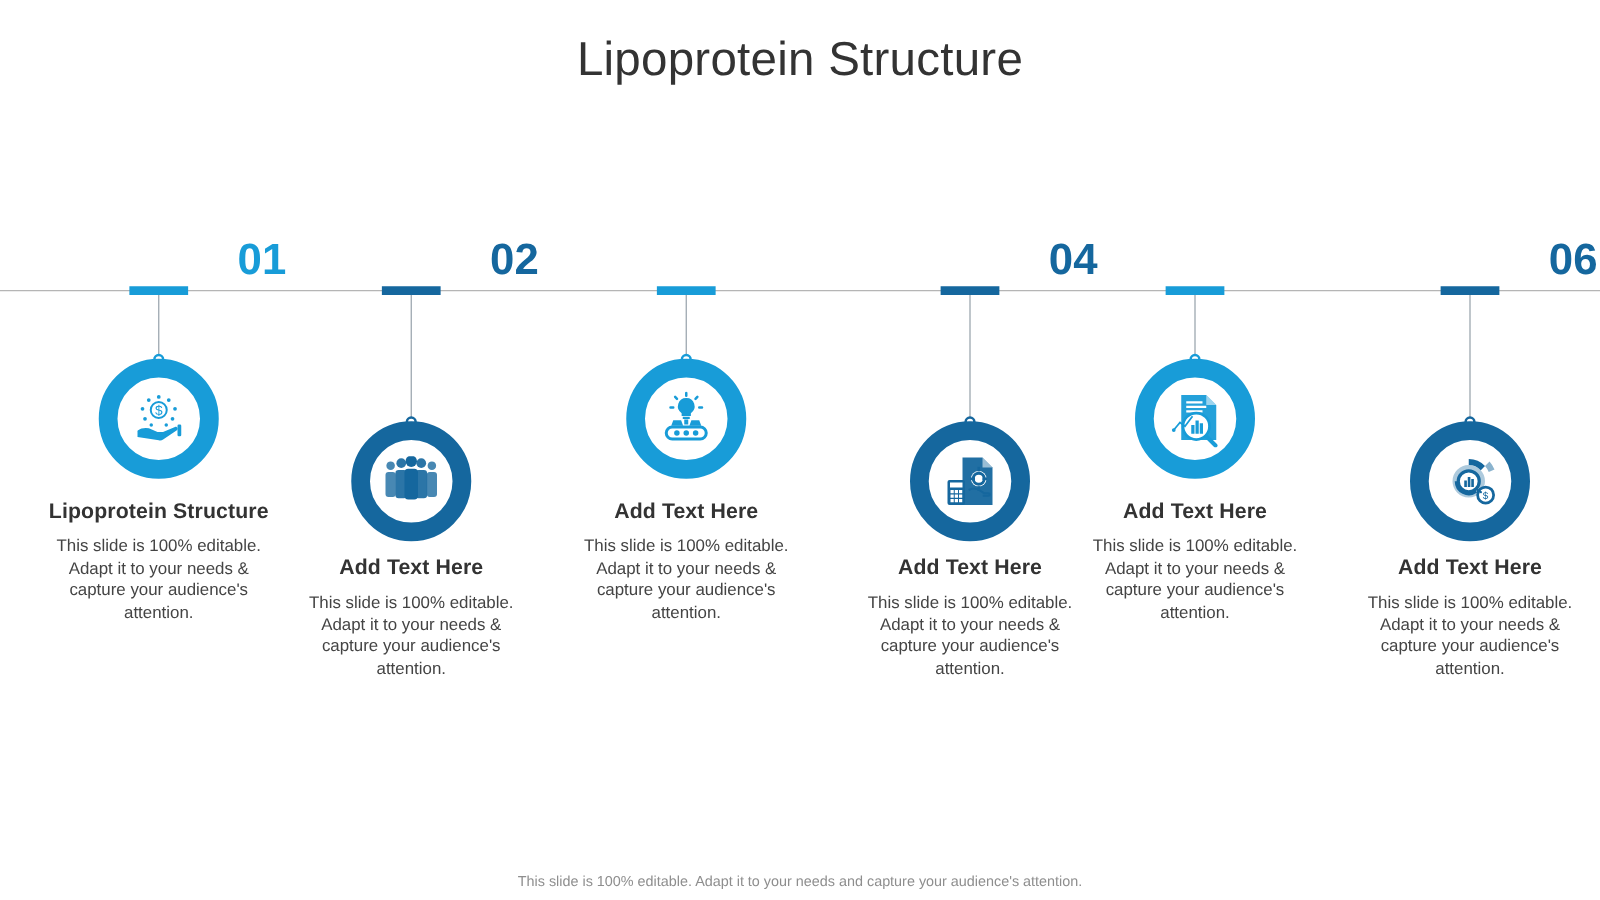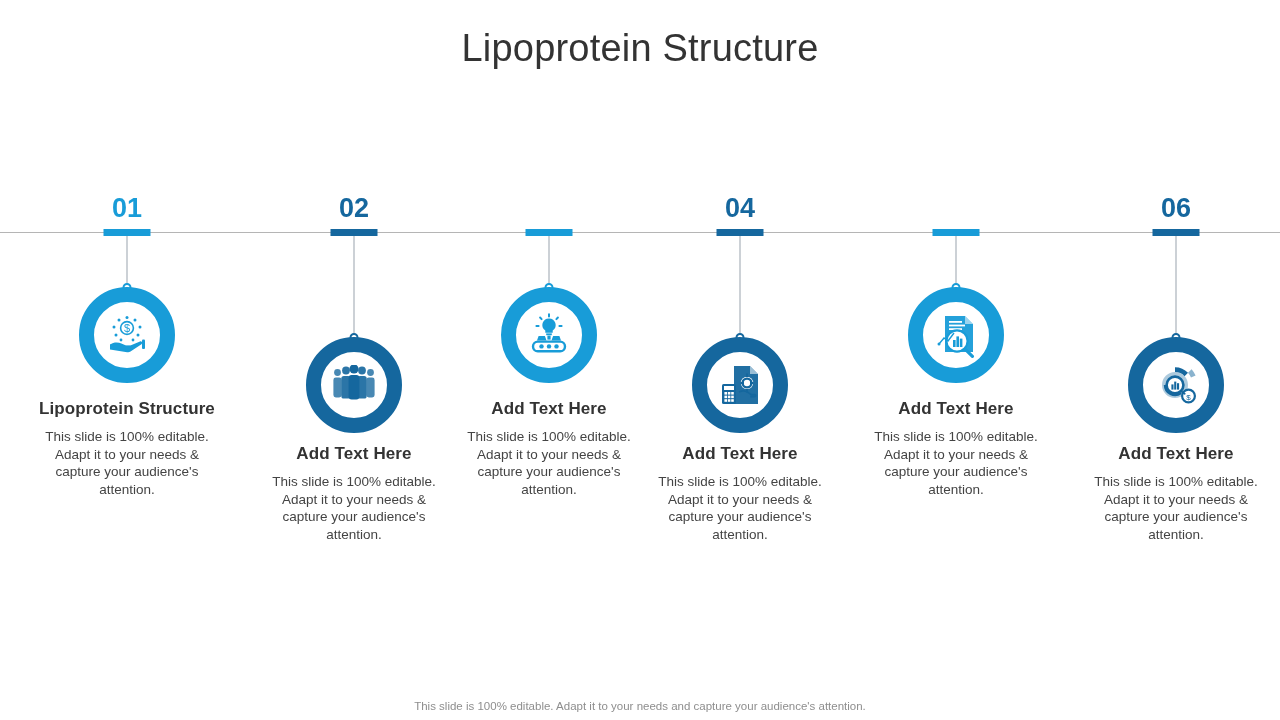--- a/index.html
+++ b/index.html
@@ -59,22 +59,22 @@
     top: 0;
     height: 720px;
   }
 
   
   .num {
     position: absolute;
     top: 192px;
     left: 0;
     width: 204px;
-    text-align: center;
-    font-size: 27px;
+    text-align: right;
+    font-size: 35px;
     font-weight: bold;
     line-height: 32px;
   }
 
   .num-bar {
     position: absolute;
     top: 229px;
     left: 50%;
     transform: translateX(-50%);
     width: 47px;
@@ -200,21 +200,21 @@
         <path d="M6 32.5c3.4-2.4 8-2.6 11.4-1l4.6 2.1h4.4l9.6-4.1c1.6-.7 3 1.6 1.5 2.7l-11 7.4c-1 .7-2.2.9-3.4.6L6 37.6z"></path>
         <rect x="38" y="27.5" width="3" height="9.5" rx="1"></rect>
       </svg>
           </span>
         </div>
         <div class="txt">
           <div class="heading">Lipoprotein Structure</div>
           <div class="body">This slide is 100% editable. Adapt it to your needs &amp; capture your audience's attention.</div>
         </div>
       </div>
-      <div class="item down" style="left: 252px; color: rgb(21, 103, 158);">
+      <div class="item down" style="left: 227px; color: rgb(21, 103, 158);">
         <div class="num">02</div>
         <div class="num-bar" style="background:#15679E"></div>
         <div class="connector"></div>
         <div class="dot"></div>
         <div class="ring" style="border-color:#15679E">
           <span class="icon">
             <svg width="46" height="40" viewBox="0 0 46 40" fill="currentColor">
         <g opacity="0.78">
           <circle cx="6.5" cy="7.5" r="3.4"></circle>
                 <rect x="2.4" y="12.5" width="8.2" height="20" rx="2.4"></rect>
@@ -255,21 +255,21 @@
         <circle cx="24" cy="33.4" r="2.2" fill="currentColor" stroke="none"></circle>
         <circle cx="31.5" cy="33.4" r="2.2" fill="currentColor" stroke="none"></circle>
       </svg>
           </span>
         </div>
         <div class="txt">
           <div class="heading">Add Text Here</div>
           <div class="body">This slide is 100% editable. Adapt it to your needs &amp; capture your audience's attention.</div>
         </div>
       </div>
-      <div class="item down" style="left: 638px; color: rgb(21, 103, 158);">
+      <div class="item down" style="left: 674px; color: rgb(21, 103, 158);">
         <div class="num">04</div>
         <div class="num-bar" style="background:#15679E"></div>
         <div class="connector"></div>
         <div class="dot"></div>
         <div class="ring" style="border-color:#15679E">
           <span class="icon">
             <svg width="46" height="46" viewBox="0 0 46 46" fill="currentColor">
         <path d="M17 4h16l8 8v30H17z" opacity="0.95"></path>
         <path d="M33 4l8 8h-8z" fill="#ffffff" opacity="0.55"></path>
         <circle cx="30" cy="21" r="6.2" fill="#ffffff"></circle>

